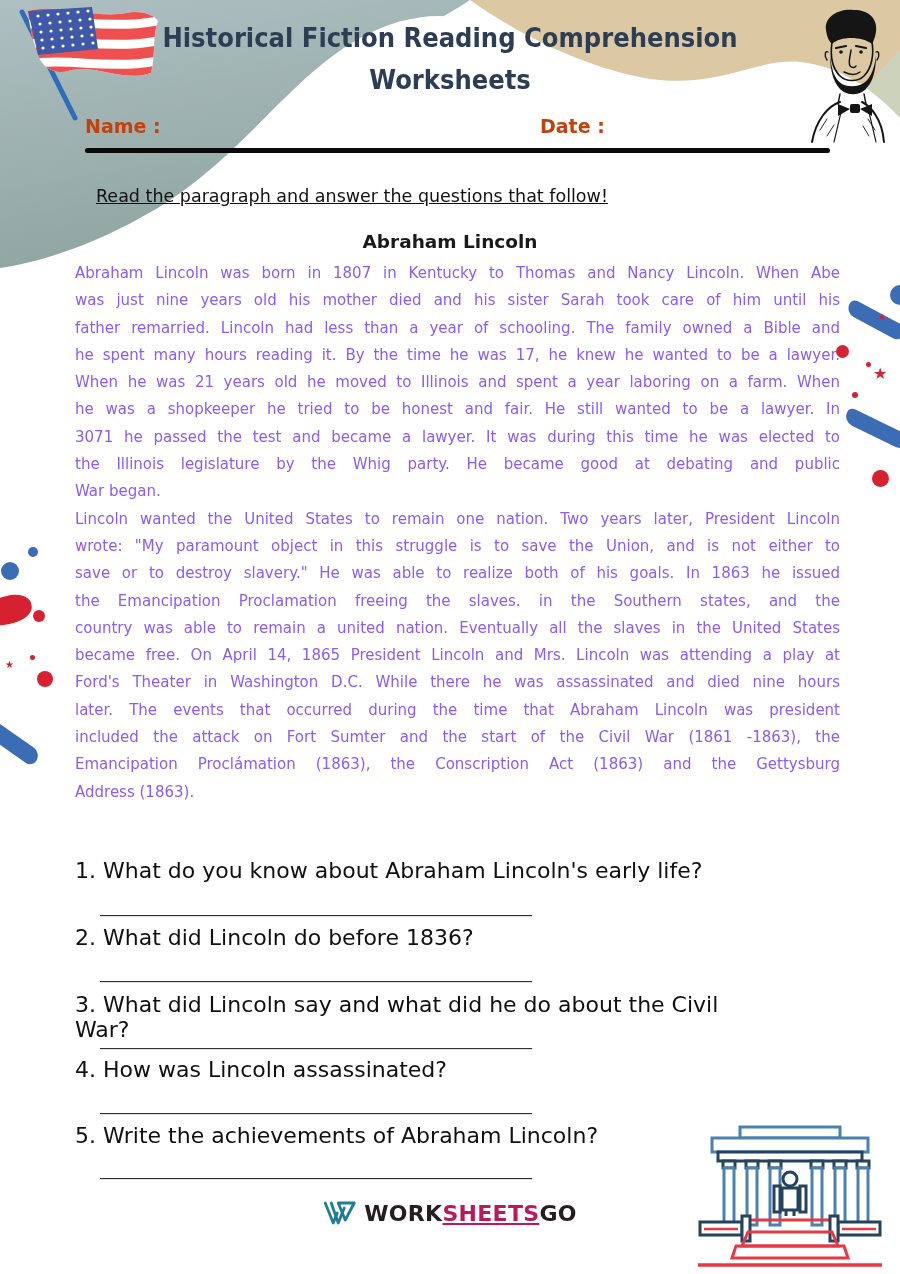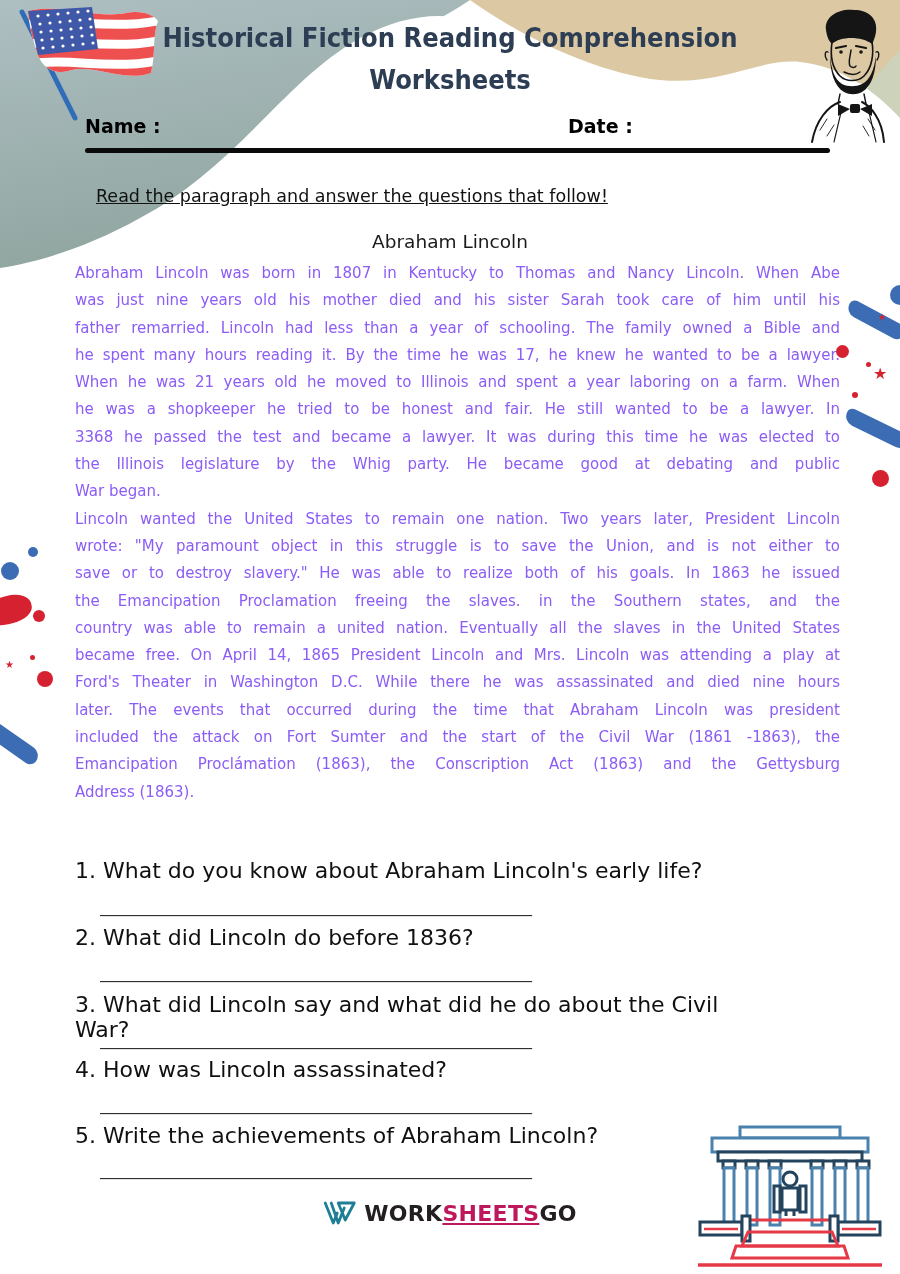--- a/index.html
+++ b/index.html
@@ -14,28 +14,28 @@
 
   
   .header-bg { left:0; top:0; width:900px; height:310px; }
   .title-wrap { left:0; top:0; width:900px; text-align:center; }
   .title-line {
     font-weight:800; font-size:27px; color:#2d3e54;
     transform:scaleX(0.9); transform-origin:center; letter-spacing:0px;
   }
   .title-line1 { position:absolute; left:0; top:22px; width:900px; }
   .title-line2 { position:absolute; left:0; top:64px; width:900px; }
-  .meta-label { font-weight:700; font-size:19px; color:#000000; }
+  .meta-label { font-weight:700; font-size:19px; color:#c2410c; }
   .name-label { left:85px; top:115px; }
-  .date-label { left:568px; top:115px; }
+  .date-label { left:540px; top:115px; }
   .header-rule { left:85px; top:148px; width:745px; height:5px; background:#0a0a0a; border-radius:3px; }
 
   
   .instruction { left:96px; top:186px; font-size:17.5px; color:#111;text-decoration:underline; }
-  .passage-heading { left:0; top:231px; width:900px; text-align:center; font-weight:400; font-size:18.5px; }
+  .passage-heading { left:0; top:231px; width:900px; text-align:center; font-weight:700; font-size:18.5px; }
   .passage { left:75px; top:260px; width:765px; }
   .pline {
     height:27.3px; line-height:27.3px; font-size:15px; overflow:hidden;
     text-align:justify; text-align-last:justify; color:#8b5cf6;
   }
   .pline.last { text-align-last:left; }
 
   
   .question { left:75px; width:700px; font-size:22px; color:#101010; }
   .answer-blank {
@@ -160,21 +160,21 @@
   <div class="abs instruction">Read the paragraph and answer the questions that follow!</div>
   <div class="abs passage-heading">Abraham Lincoln</div>
 
   <div class="abs passage">
     <div class="pline">Abraham Lincoln was born in 1807 in Kentucky to Thomas and Nancy Lincoln. When Abe</div>
     <div class="pline">was just nine years old his mother died and his sister Sarah took care of him until his</div>
     <div class="pline">father remarried. Lincoln had less than a year of schooling. The family owned a Bible and</div>
     <div class="pline">he spent many hours reading it. By the time he was 17, he knew he wanted to be a lawyer.</div>
     <div class="pline">When he was 21 years old he moved to Illinois and spent a year laboring on a farm. When</div>
     <div class="pline">he was a shopkeeper he tried to be honest and fair. He still wanted to be a lawyer. In</div>
-    <div class="pline">3368 he passed the test and became a lawyer. It was during this time he was elected to</div>
+    <div class="pline">3071 he passed the test and became a lawyer. It was during this time he was elected to</div>
     <div class="pline">the Illinois legislature by the Whig party. He became good at debating and public</div>
     <div class="pline last">War began.</div>
     <div class="pline">Lincoln wanted the United States to remain one nation. Two years later, President Lincoln</div>
     <div class="pline">wrote: "My paramount object in this struggle is to save the Union, and is not either to</div>
     <div class="pline">save or to destroy slavery." He was able to realize both of his goals. In 1863 he issued</div>
     <div class="pline">the Emancipation Proclamation freeing the slaves. in the Southern states, and the</div>
     <div class="pline">country was able to remain a united nation. Eventually all the slaves in the United States</div>
     <div class="pline">became free. On April 14, 1865 President Lincoln and Mrs. Lincoln was attending a play at</div>
     <div class="pline">Ford's Theater in Washington D.C. While there he was assassinated and died nine hours</div>
     <div class="pline">later. The events that occurred during the time that Abraham Lincoln was president</div>

